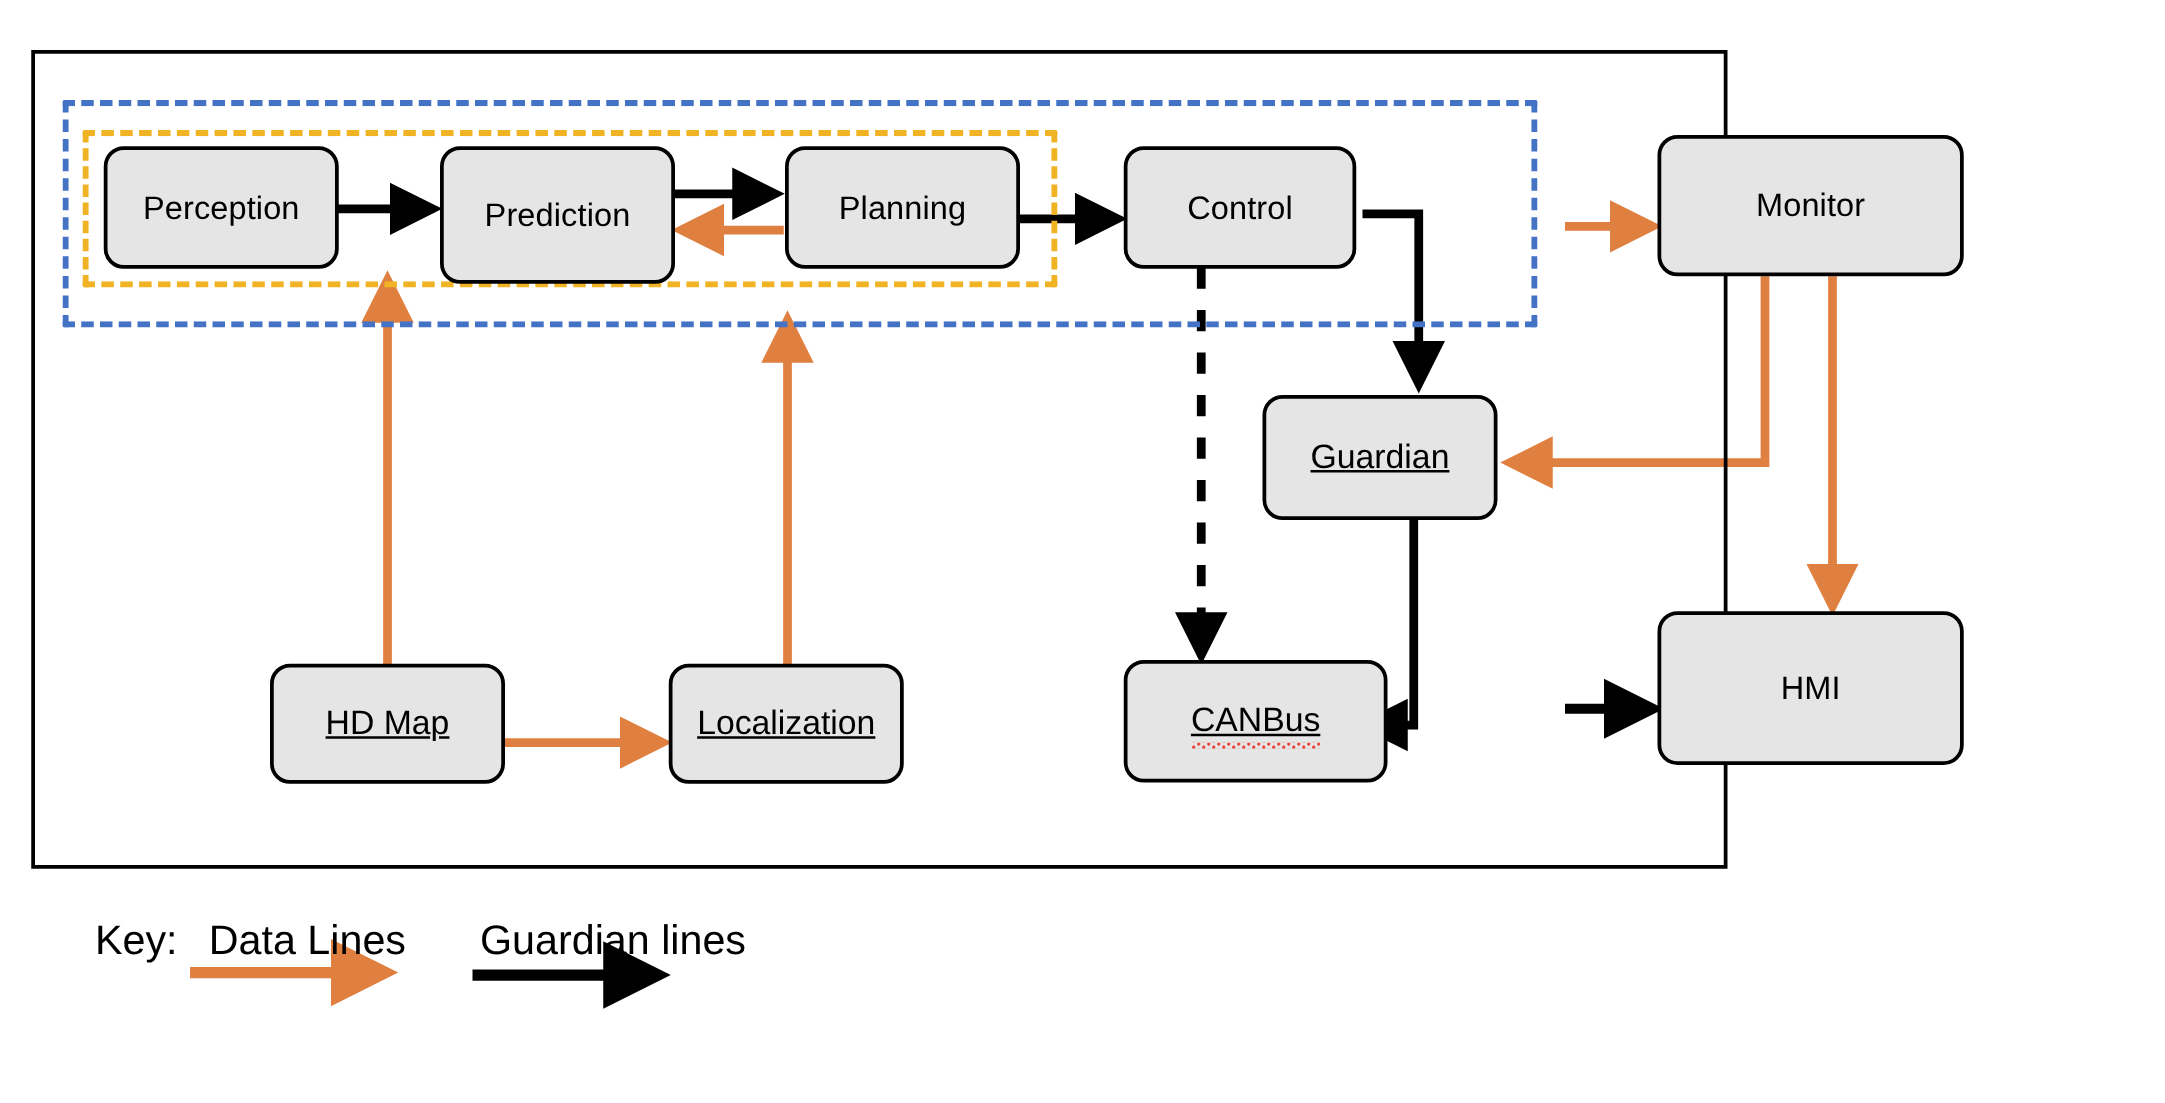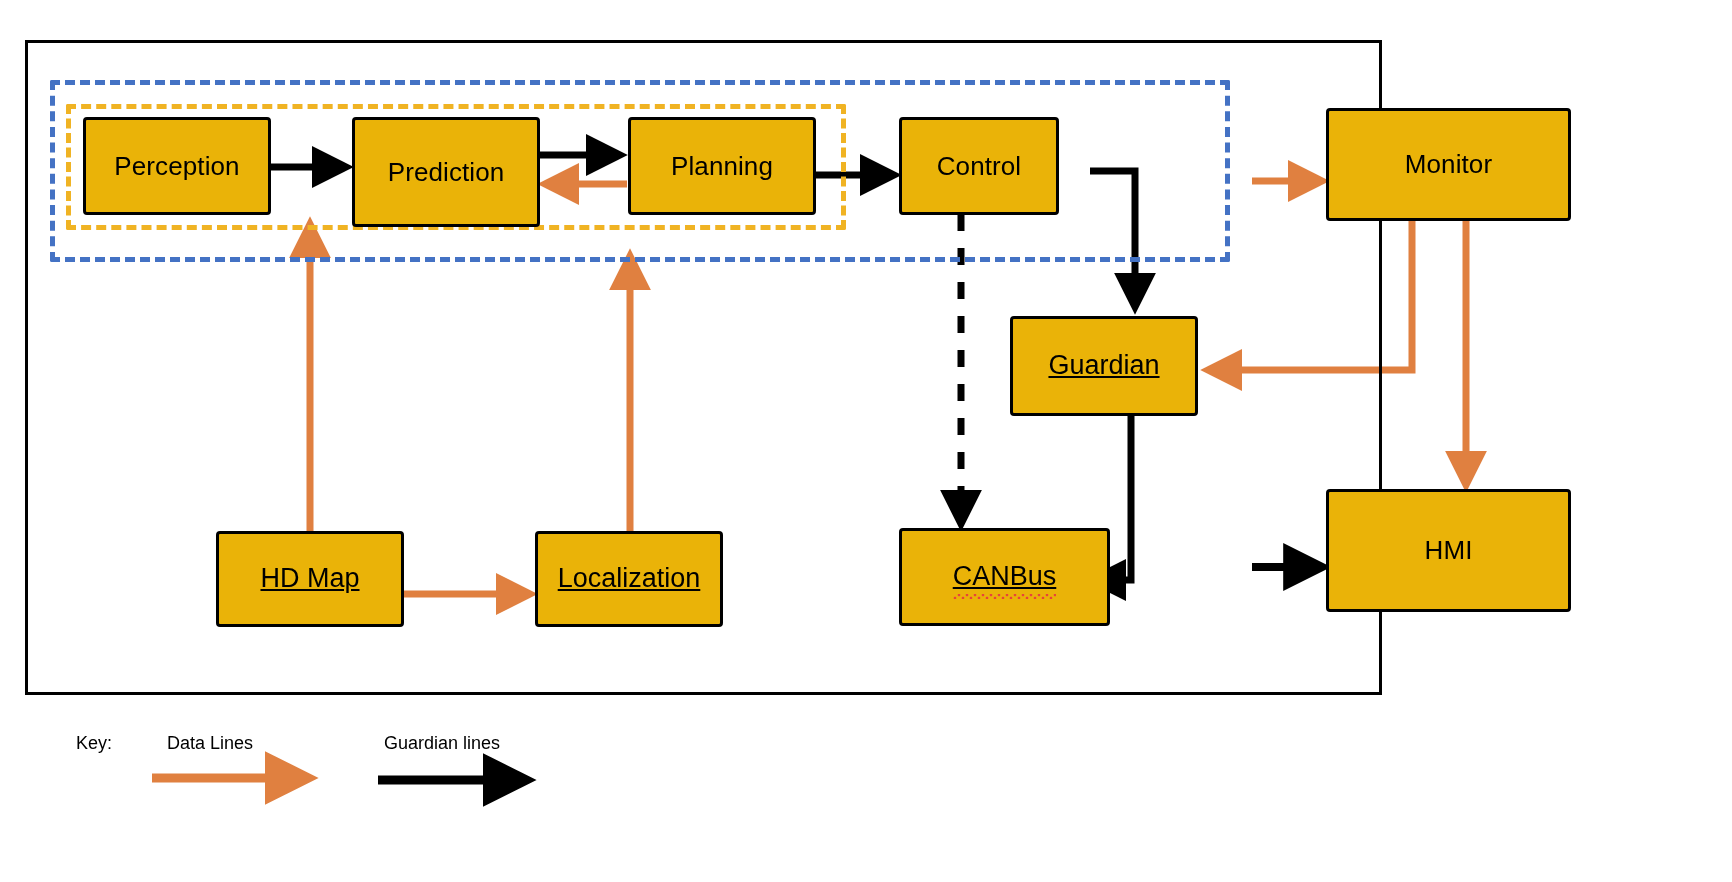--- a/index.html
+++ b/index.html
@@ -2,42 +2,42 @@
 <html><head>
 <meta charset="utf-8">
 <title>AV Software Architecture Diagram</title>
 <style>
   html,body{margin:0;padding:0;background:#ffffff;}
   body{width:1732px;height:882px;position:relative;overflow:hidden;
        font-family:"Liberation Sans","DejaVu Sans",sans-serif;
        -webkit-font-smoothing:antialiased;}
   #stage{position:absolute;left:0;top:0;width:1732px;height:882px;}
   svg.layer{position:absolute;left:0;top:0;width:1732px;height:882px;overflow:visible;}
-  .node{position:absolute;box-sizing:border-box;background:#eab308;
-        border:3px solid #000000;border-radius:4px;
+  .node{position:absolute;box-sizing:border-box;background:#e5e5e5;
+        border:3px solid #000000;border-radius:16px;
         display:flex;align-items:center;justify-content:center;
         color:#000000;line-height:1.1;text-align:center;z-index:5;}
   .node span{display:block;}
   .nlabel{font-size:26px;letter-spacing:0.1px;}
   .nlabel-sm{font-size:27px;text-decoration:underline;}
   .canbus-label{position:relative;display:inline-block;}
   .canbus-label .squiggle{position:absolute;left:0;right:0;bottom:-7px;height:5px;
         background-image:
           radial-gradient(circle at 2px 4px, #e8443a 1.5px, transparent 1.6px),
           radial-gradient(circle at 6px 1px, #e8443a 1.5px, transparent 1.6px);
         background-size:8px 5px;background-repeat:repeat-x;}
   .outerbox{position:absolute;left:25px;top:40px;width:1357px;height:655px;
         border:3px solid #000000;box-sizing:border-box;background:transparent;z-index:1;}
   .dashbox{position:absolute;box-sizing:border-box;background:transparent;z-index:2;}
   .bluebox{left:50px;top:80px;width:1180px;height:182px;
         border:5px dashed #4472c4;border-radius:2px;}
   .yellowbox{left:66px;top:104px;width:780px;height:126px;
         border:5px dashed #f0b323;border-radius:2px;}
   .key{position:absolute;z-index:8;color:#000;}
-  .key-word{font-size:18px;}
+  .key-word{font-size:33px;}
 </style>
 </head>
 <body>
 
 <div id="stage">
 
   <div class="outerbox"></div>
 
   <div class="dashbox bluebox"></div>
   <div class="dashbox yellowbox"></div>
@@ -90,21 +90,21 @@
   </div>
 
   <div class="node" style="left:352px;top:117px;width:188px;height:110px;text-align:right;">
     <span class="nlabel">Prediction</span>
   </div>
 
   <div class="node" style="left:628px;top:117px;width:188px;height:98px;">
     <span class="nlabel">Planning</span>
   </div>
 
-  <div class="node" style="left:899px;top:117px;width:160px;height:98px;">
+  <div class="node" style="left:899px;top:117px;width:186px;height:98px;">
     <span class="nlabel">Control</span>
   </div>
 
   <div class="node" style="left:216px;top:531px;width:188px;height:96px;">
     <span class="nlabel-sm">HD Map</span>
   </div>
 
   <div class="node" style="left:535px;top:531px;width:188px;height:96px;">
     <span class="nlabel-sm">Localization</span>
   </div>

